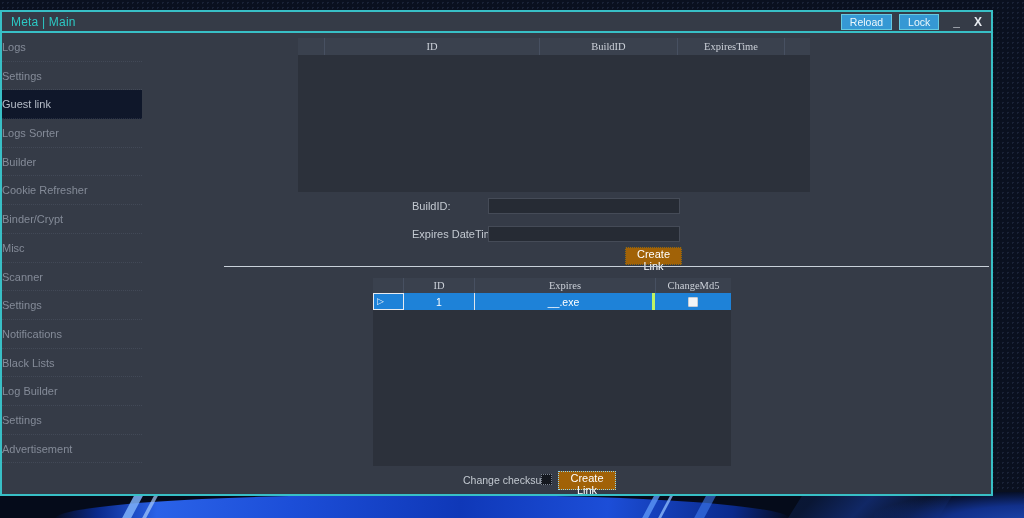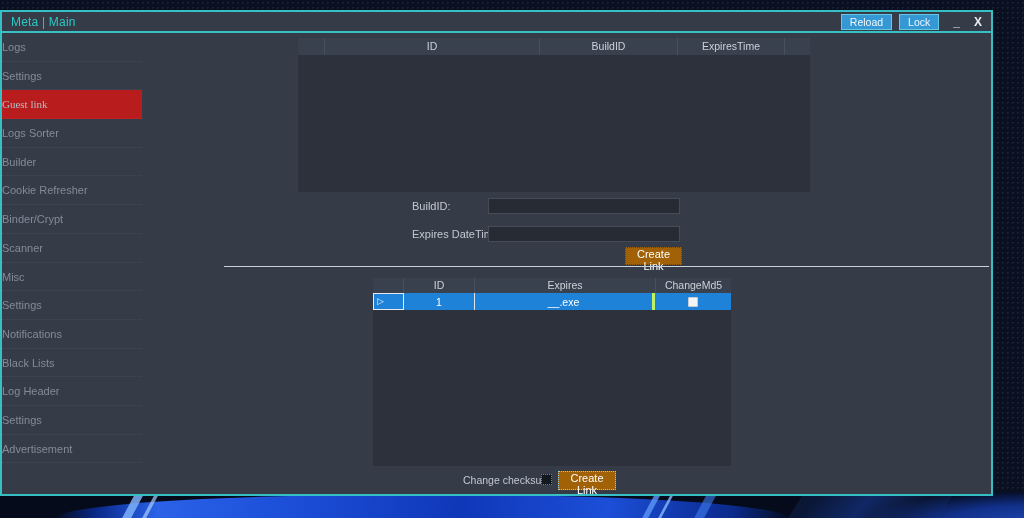--- a/index.html
+++ b/index.html
@@ -37,25 +37,25 @@
   .tb-btn { background:#3598d4; border:1px solid #66c9e0; color:#ecf7fc; font-size:10.5px;
     line-height:14px; padding:0 8px; margin-left:7px; cursor:default; }
   .win-glyph { color:#e8ecf2; font-size:12px; font-weight:bold; margin-left:14px; }
 
   .window-body { position:relative; width:989px; height:459px; }
 
   
   .sidebar { position:absolute; left:0; top:0; width:140px; height:459px; }
   .side-item { height:28.7px; line-height:28.7px; color:#848b98; font-size:11px;
     border-bottom:1px dotted rgba(115,125,145,0.22); white-space:nowrap; }
-  .side-item.selected { background:#b91c1c; color:#b6bdc8;font-family:Liberation Serif, serif; }
+  .side-item.selected { background:#0f172a; color:#b6bdc8; }
 
   
   .grid-top { position:absolute; left:296px; top:5px; width:512px; height:154px; background:#2c313b; }
-  .g-head { display:flex; background:#3a414e; color:#ccd1d9; font-size:10.5px; }
+  .g-head { display:flex; background:#3a414e; color:#ccd1d9; font-size:10.5px;font-family:Liberation Serif, serif; }
   .grid-top .g-head { height:17px; line-height:17px; }
   .g-head .hc { text-align:center; border-right:1px solid #475061; overflow:hidden; }
   .ht-sel  { width:27px; }
   .ht-id   { width:215px; }
   .ht-bid  { width:138px; }
   .ht-exp  { width:107px; }
   .ht-fill { flex:1; border-right:none !important; }
 
   
   .flabel { position:absolute; color:#c3c9d1; font-size:11px; }
@@ -116,26 +116,26 @@
   <div class="window-body">
 
     <div class="sidebar">
       <div class="side-item">Logs</div>
       <div class="side-item">Settings</div>
       <div class="side-item selected">Guest link</div>
       <div class="side-item">Logs Sorter</div>
       <div class="side-item">Builder</div>
       <div class="side-item">Cookie Refresher</div>
       <div class="side-item">Binder/Crypt</div>
+      <div class="side-item">Misc</div>
       <div class="side-item">Scanner</div>
-      <div class="side-item">Misc</div>
       <div class="side-item">Settings</div>
       <div class="side-item">Notifications</div>
       <div class="side-item">Black Lists</div>
-      <div class="side-item">Log Header</div>
+      <div class="side-item">Log Builder</div>
       <div class="side-item">Settings</div>
       <div class="side-item">Advertisement</div>
     </div>
 
     <div class="grid-top">
       <div class="g-head">
         <div class="hc ht-sel"></div>
         <div class="hc ht-id">ID</div>
         <div class="hc ht-bid">BuildID</div>
         <div class="hc ht-exp">ExpiresTime</div>

